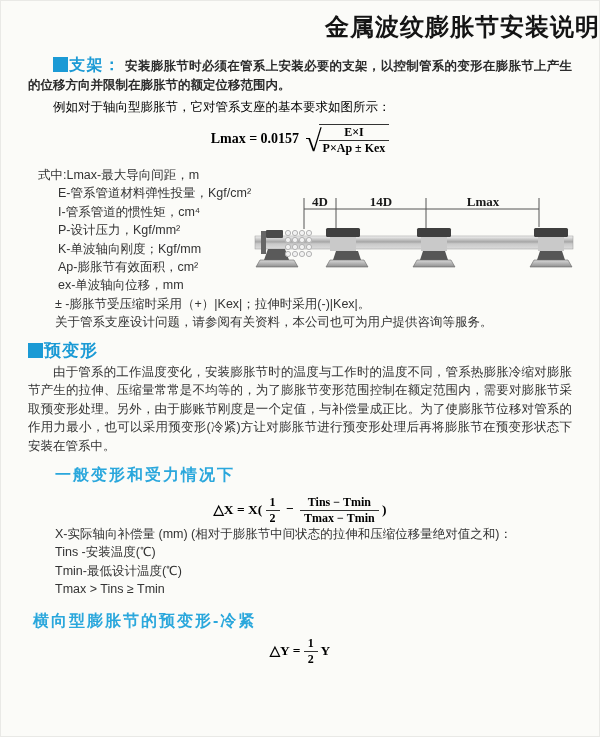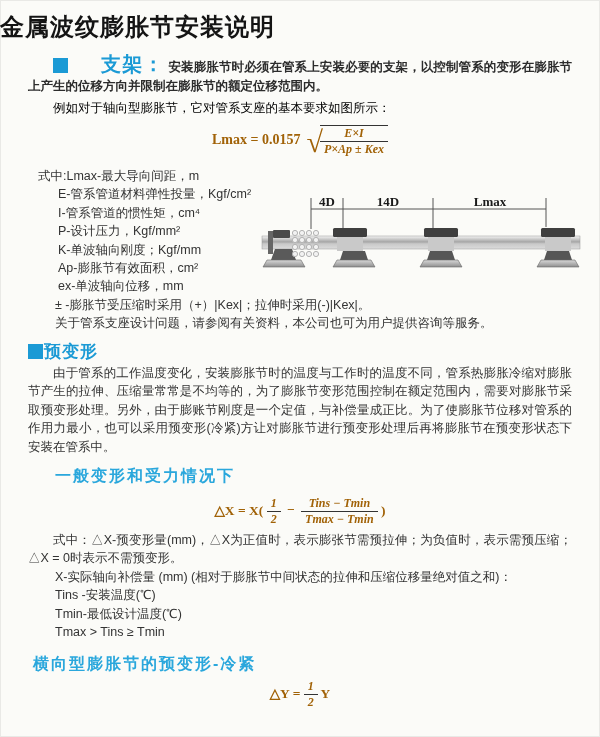--- a/index.html
+++ b/index.html
@@ -3,63 +3,62 @@
 <meta charset="utf-8">
 <style>
   html,body{margin:0;padding:0;background:#ffffff;}
   .page{
     width:600px;height:737px;position:relative;overflow:hidden;
     background:#fbfbf8;box-sizing:border-box;
     font-family:"Liberation Sans",sans-serif;color:#3a3a3a;
     box-shadow:inset 0 0 0 1px #e9e9e6;
   }
   .doc-title{
-    padding-top:12px;text-align:left;font-size:24px;line-height:30px;
+    padding-top:12px;text-align:right;font-size:24px;line-height:30px;
     font-weight:bold;color:#141414;letter-spacing:1px;
   }
   
   .support-intro{
     margin:13px 28px 0 28px;font-size:12.5px;line-height:19px;
     font-weight:bold;color:#2c2c2c;text-align:justify;text-indent:25px;
   }
   .blue-sq{
     display:inline-block;width:15px;height:15px;background:#1b9ad5;
     vertical-align:-2px;margin-right:1px;
   }
   .sec-head-inline{
-    color:#1b9ad5;font-size:20px;font-weight:bold;margin-right:4px;
+    color:#1b9ad5;font-size:16px;font-weight:bold;margin-right:4px;
     letter-spacing:1px;
-    padding-left:32px;
   }
   .example-line{
     margin:3px 28px 0;font-size:12.5px;color:#000000;text-indent:25px;
     line-height:19px;font-weight:normal;
   }
   
   .formula{
     text-align:center;font-family:"Liberation Serif",serif;font-weight:bold;
-    color:#a16207;
+    color:#000000;
   }
   .formula1{margin-top:6px;height:36px;font-size:14px;}
   .radical{font-size:30px;font-weight:normal;vertical-align:middle;margin:0 -3px 0 6px;display:inline-block;transform:translateY(1px);}
   .sqrt-box{display:inline-block;border-top:1.5px solid #333;vertical-align:middle;}
-  .frac{display:inline-flex;flex-direction:column;vertical-align:middle;text-align:center;font-size:12px;line-height:1.25;font-style:italic;}
+  .frac{display:inline-flex;flex-direction:column;vertical-align:middle;text-align:center;font-size:12px;line-height:1.25;}
   .frac .fnum{border-bottom:1px solid #333;padding:0 4px;}
   .frac .fden{padding:0 4px;}
   .sqrt-box .frac .fnum{border-bottom:1px solid #333;}
   .formula2{margin-top:10px;height:30px;font-size:13.5px;}
   .formula3{margin-top:5px;height:28px;font-size:13.5px;}
   .formula .op{margin:0 3px;font-style:normal;}
   
   .defs{margin-top:7px;font-size:12.5px;line-height:18.4px;color:#333;}
   .def-line{margin-left:58px;white-space:nowrap;}
   .def-line.first{margin-left:38px;}
   .def-line.wide{margin-left:55px;white-space:normal;width:530px;}
   
-  .diagram{position:absolute;left:258px;top:195px;width:332px;height:88px;}
+  .diagram{position:absolute;left:251px;top:195px;width:332px;height:88px;}
   .dim-label{font-family:"Liberation Serif",serif;font-weight:bold;font-size:13px;fill:#1a1a1a;}
   
   .sec2-head{margin:9px 28px 0;font-size:17px;font-weight:bold;color:#1b9ad5;letter-spacing:1px;line-height:20px;}
   .sec2-para{margin:2px 28px 0;font-size:12.5px;line-height:18.6px;text-align:justify;text-indent:25px;color:#333;}
   .sub-head{margin:9px 0 0 55px;font-size:16px;font-weight:bold;color:#2aa7dc;letter-spacing:2px;line-height:20px;}
   .sub-head.lateral{margin-left:33px;margin-top:7px;}
   .axial-explain{margin:5px 28px 0;font-size:12.5px;line-height:18.6px;text-align:justify;text-indent:25px;color:#333;}
   .axial-items{margin:0 28px 12px 55px;font-size:12.5px;line-height:18.5px;color:#333;}
 </style>
 </head>
@@ -178,21 +177,20 @@
       <span class="fden">2</span>
     </span>
     <span class="op">−</span>
     <span class="frac">
       <span class="fnum">Tins − Tmin</span>
       <span class="fden">Tmax − Tmin</span>
     </span>
     <span>)</span>
   </div>
 
-  <p class="axial-explain">式中：△X-预变形量(mm)，△X为正值时，表示膨张节需预拉伸；为负值时，表示需预压缩；△X = 0时表示不需预变形。</p>
 
   <div class="axial-items">
     <div>X-实际轴向补偿量 (mm) (相对于膨胀节中间状态的拉伸和压缩位移量绝对值之和)：</div>
     <div>Tins -安装温度(℃)</div>
     <div>Tmin-最低设计温度(℃)</div>
     <div>Tmax &gt; Tins ≥ Tmin</div>
   </div>
 
   <div class="sub-head lateral">横向型膨胀节的预变形-冷紧</div>
 

